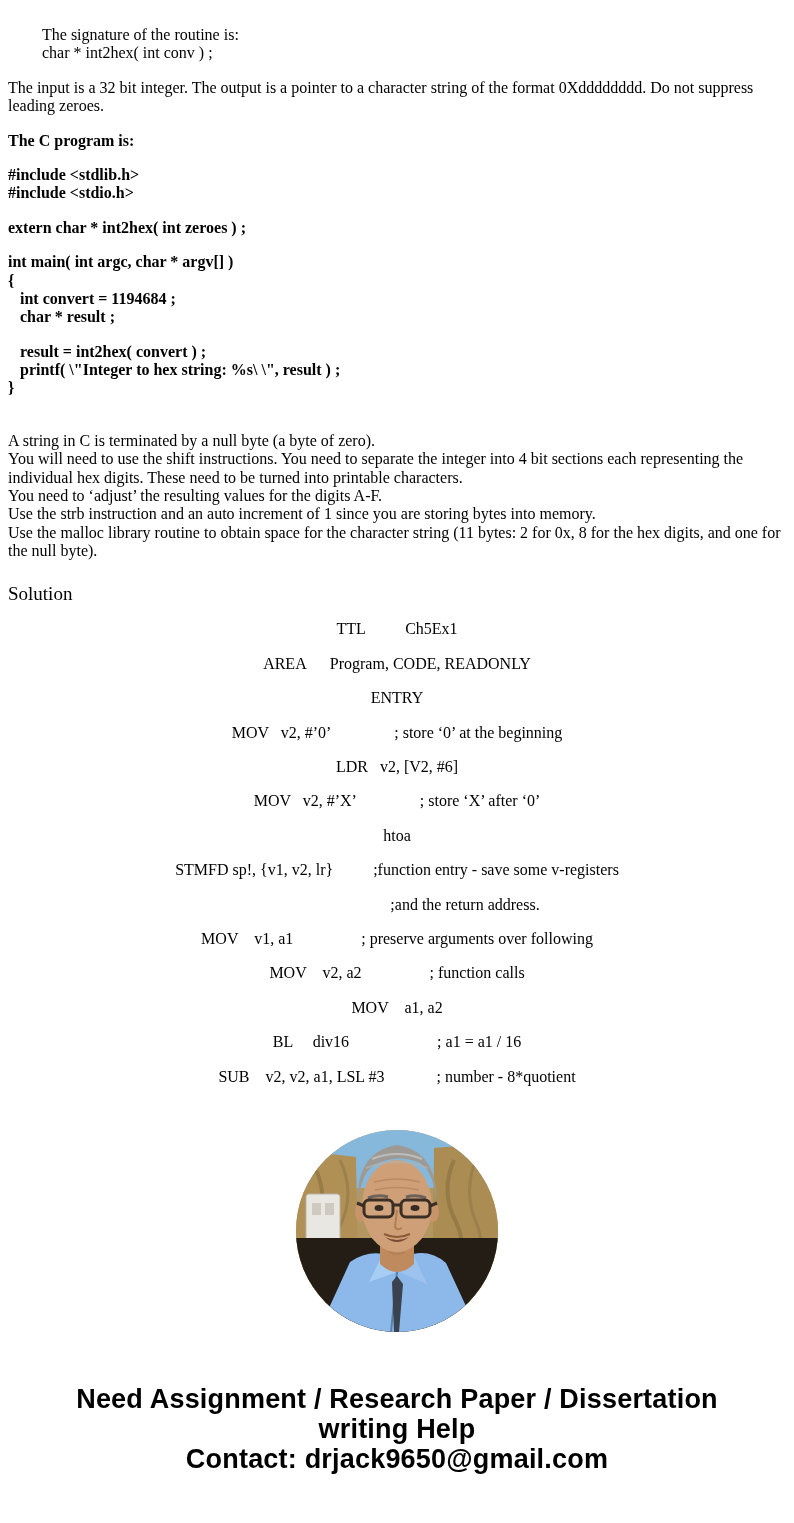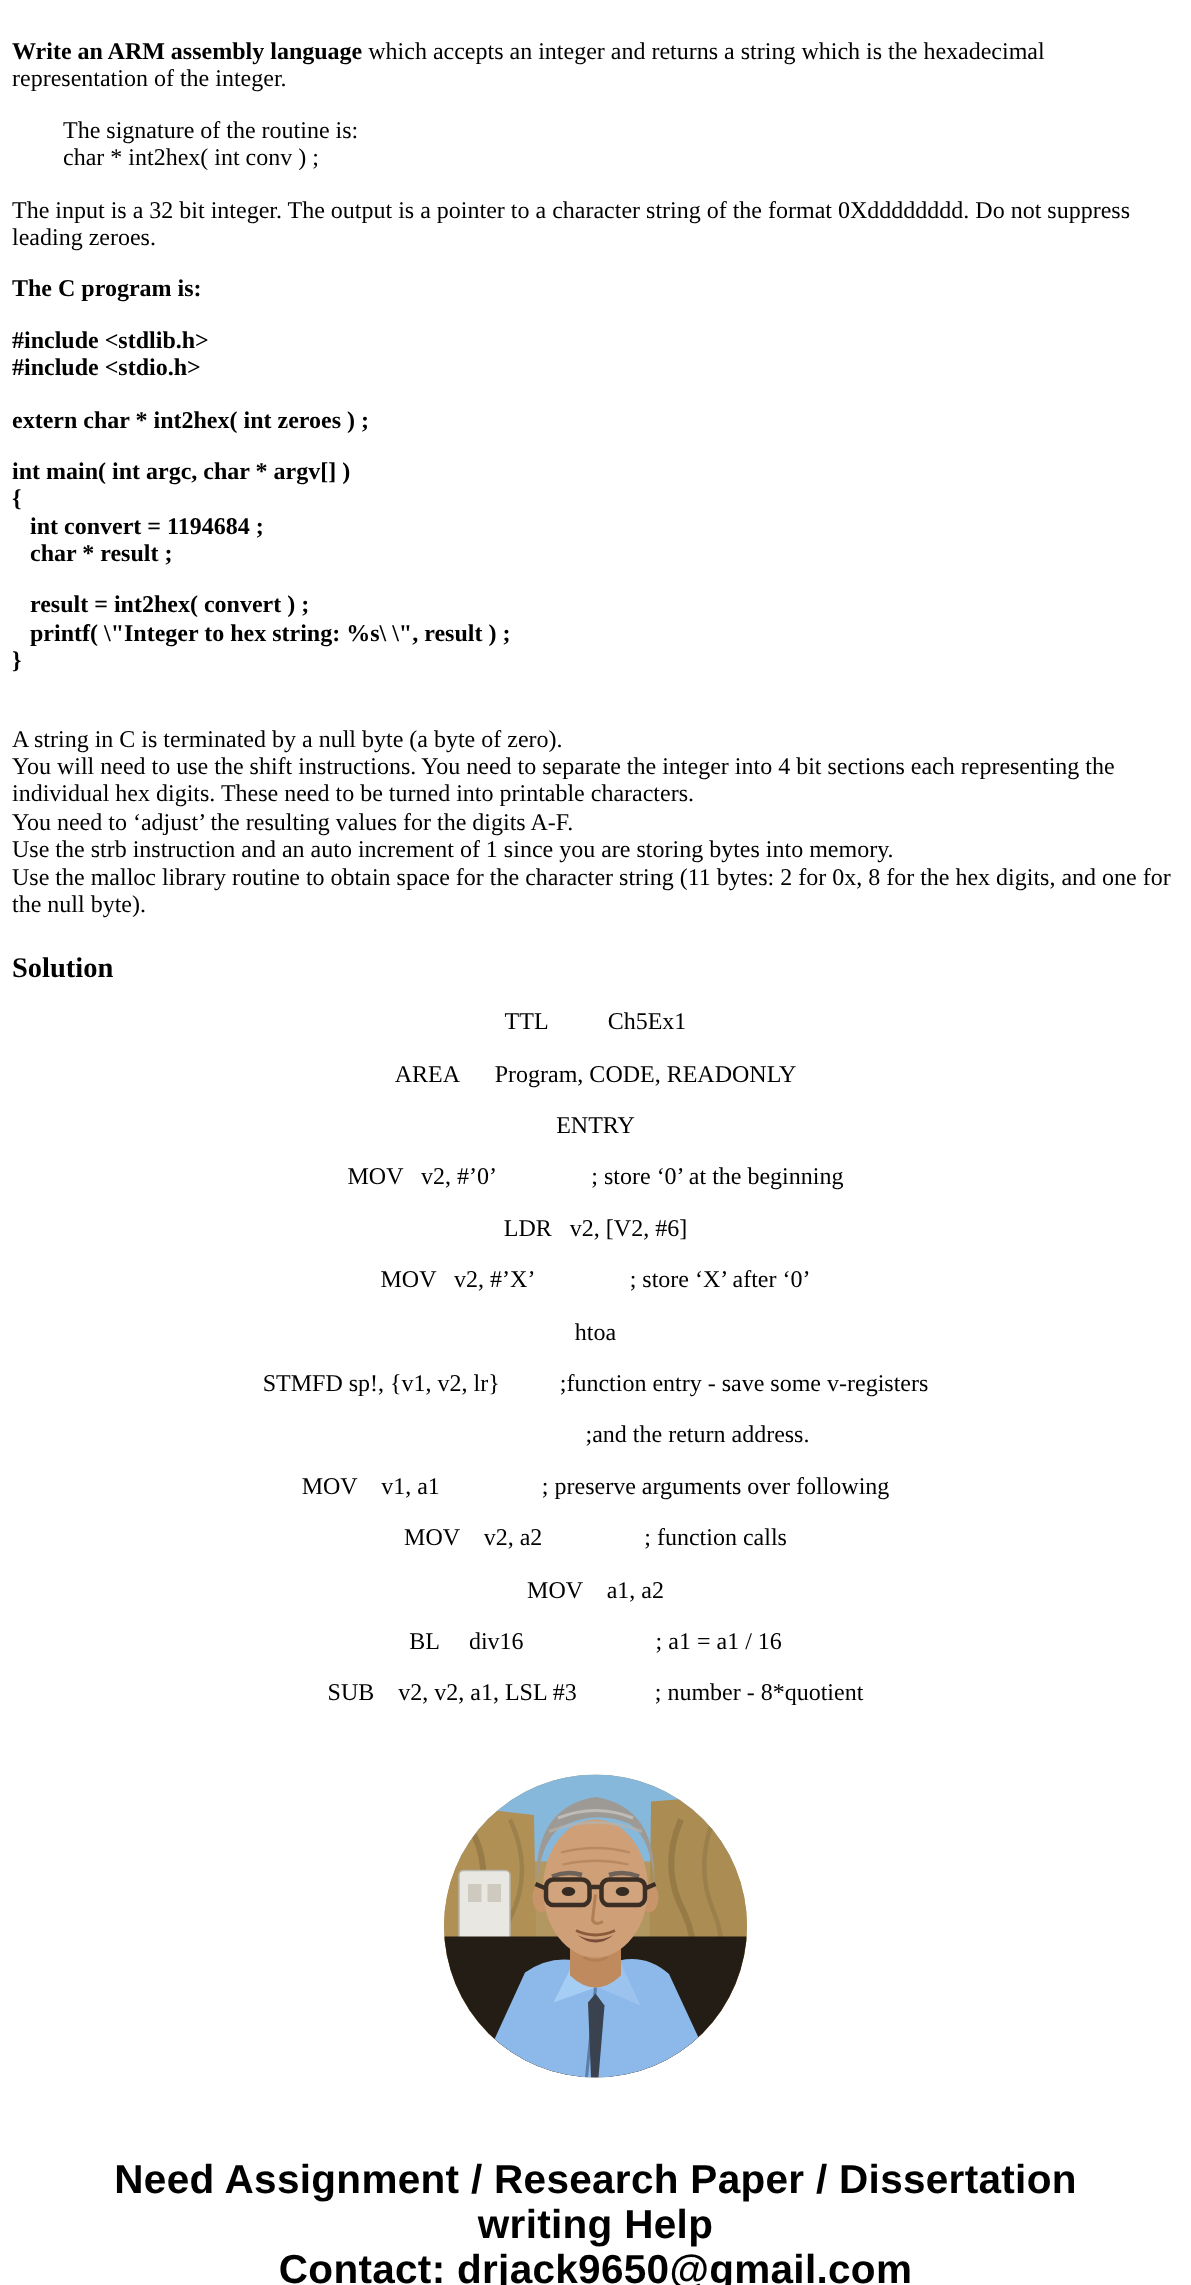--- a/index.html
+++ b/index.html
@@ -23,21 +23,21 @@
     font-weight: bold;
     white-space: pre-wrap;
     font-family: "Liberation Serif", serif;
   }
   .hints {
     margin-top: 34px;
     white-space: pre-wrap;
   }
   h3.solution-heading {
     font-size: 19px;
-    font-weight: bold;
+    font-weight: normal;
     margin: 22px 0 16px 0;
     font-family: "Liberation Serif", serif;
   }
   p.asm {
     white-space: pre-wrap;
     margin: 16px 0;
     text-align: center;
   }
   .avatar-wrap {
     text-align: center;
@@ -53,21 +53,20 @@
     line-height: 30px;
     letter-spacing: 0.2px;
     padding-bottom: 26px;
   }
 </style>
 </head>
 <body>
 
 <main>
 
-  <p><b>Write an ARM assembly language</b><span> which accepts an integer and returns a string which is the hexadecimal representation of the integer.</span></p>
 
   <p>
     <span class="block-line">The signature of the routine is:</span>
     <span class="block-line">char * int2hex( int conv ) ;</span>
   </p>
 
   <p>The input is a 32 bit integer. The output is a pointer to a character string of the format 0Xdddddddd. Do not suppress leading zeroes.</p>
 
   <p class="bold">The C program is:</p>
 

